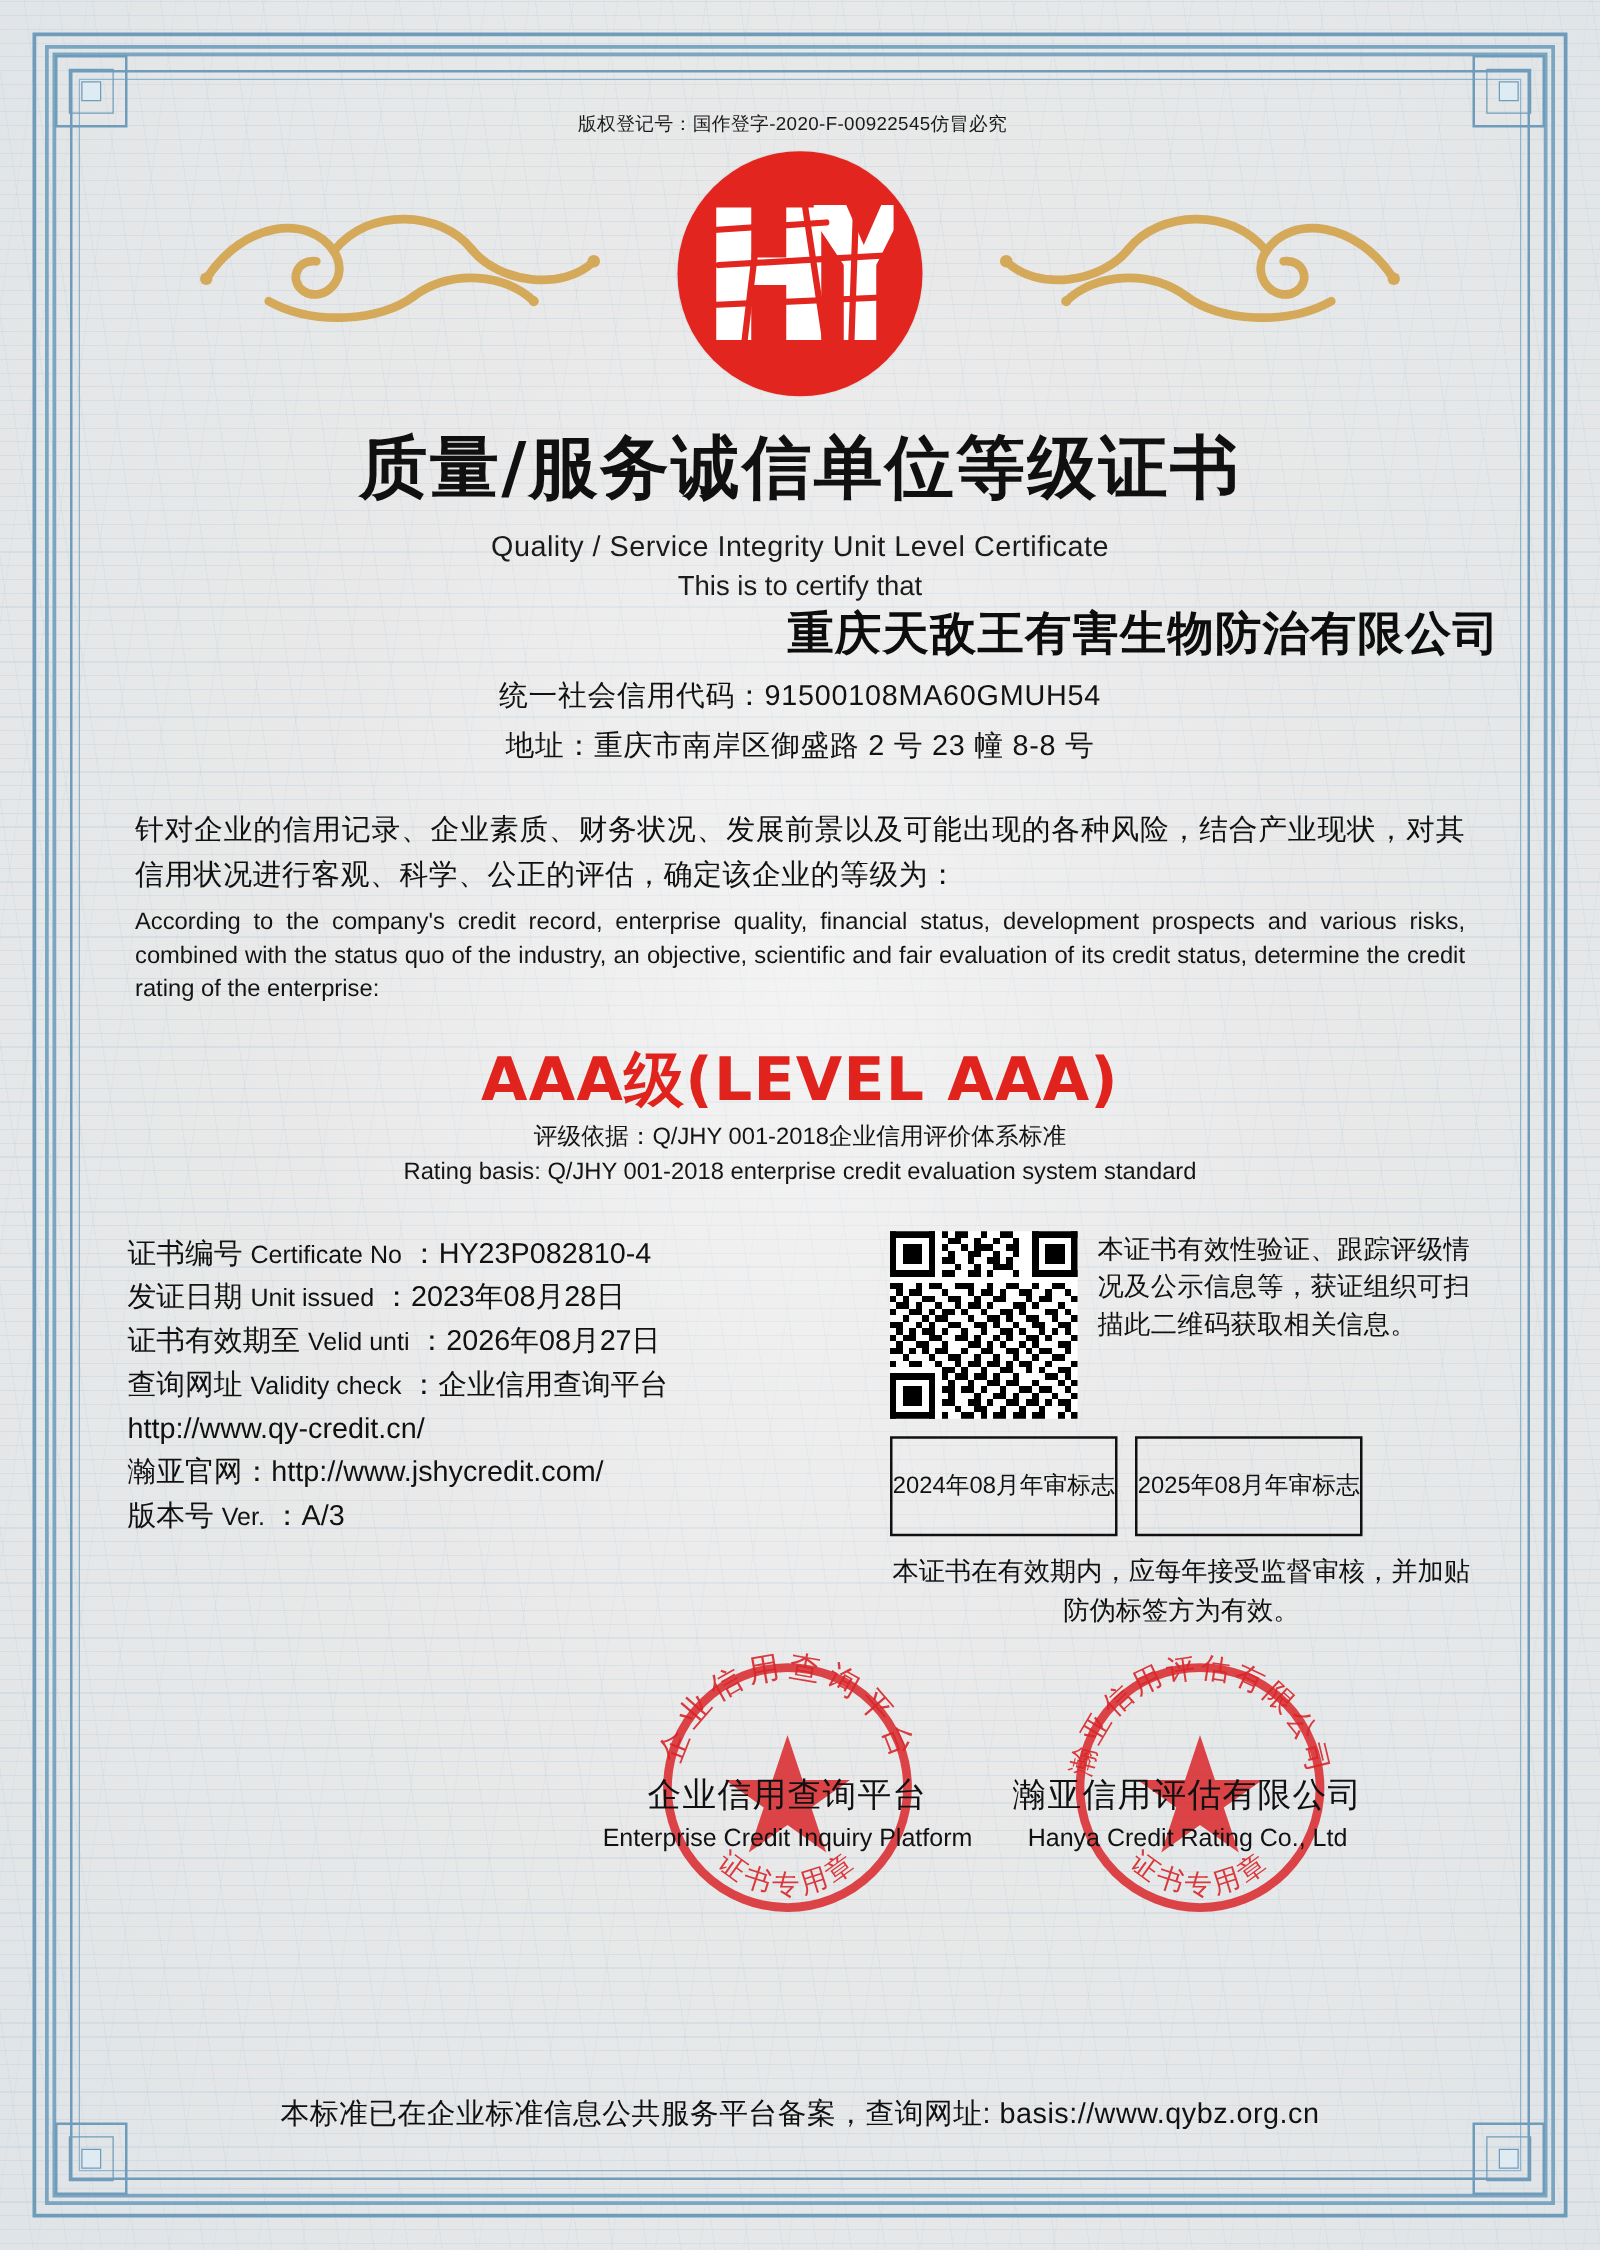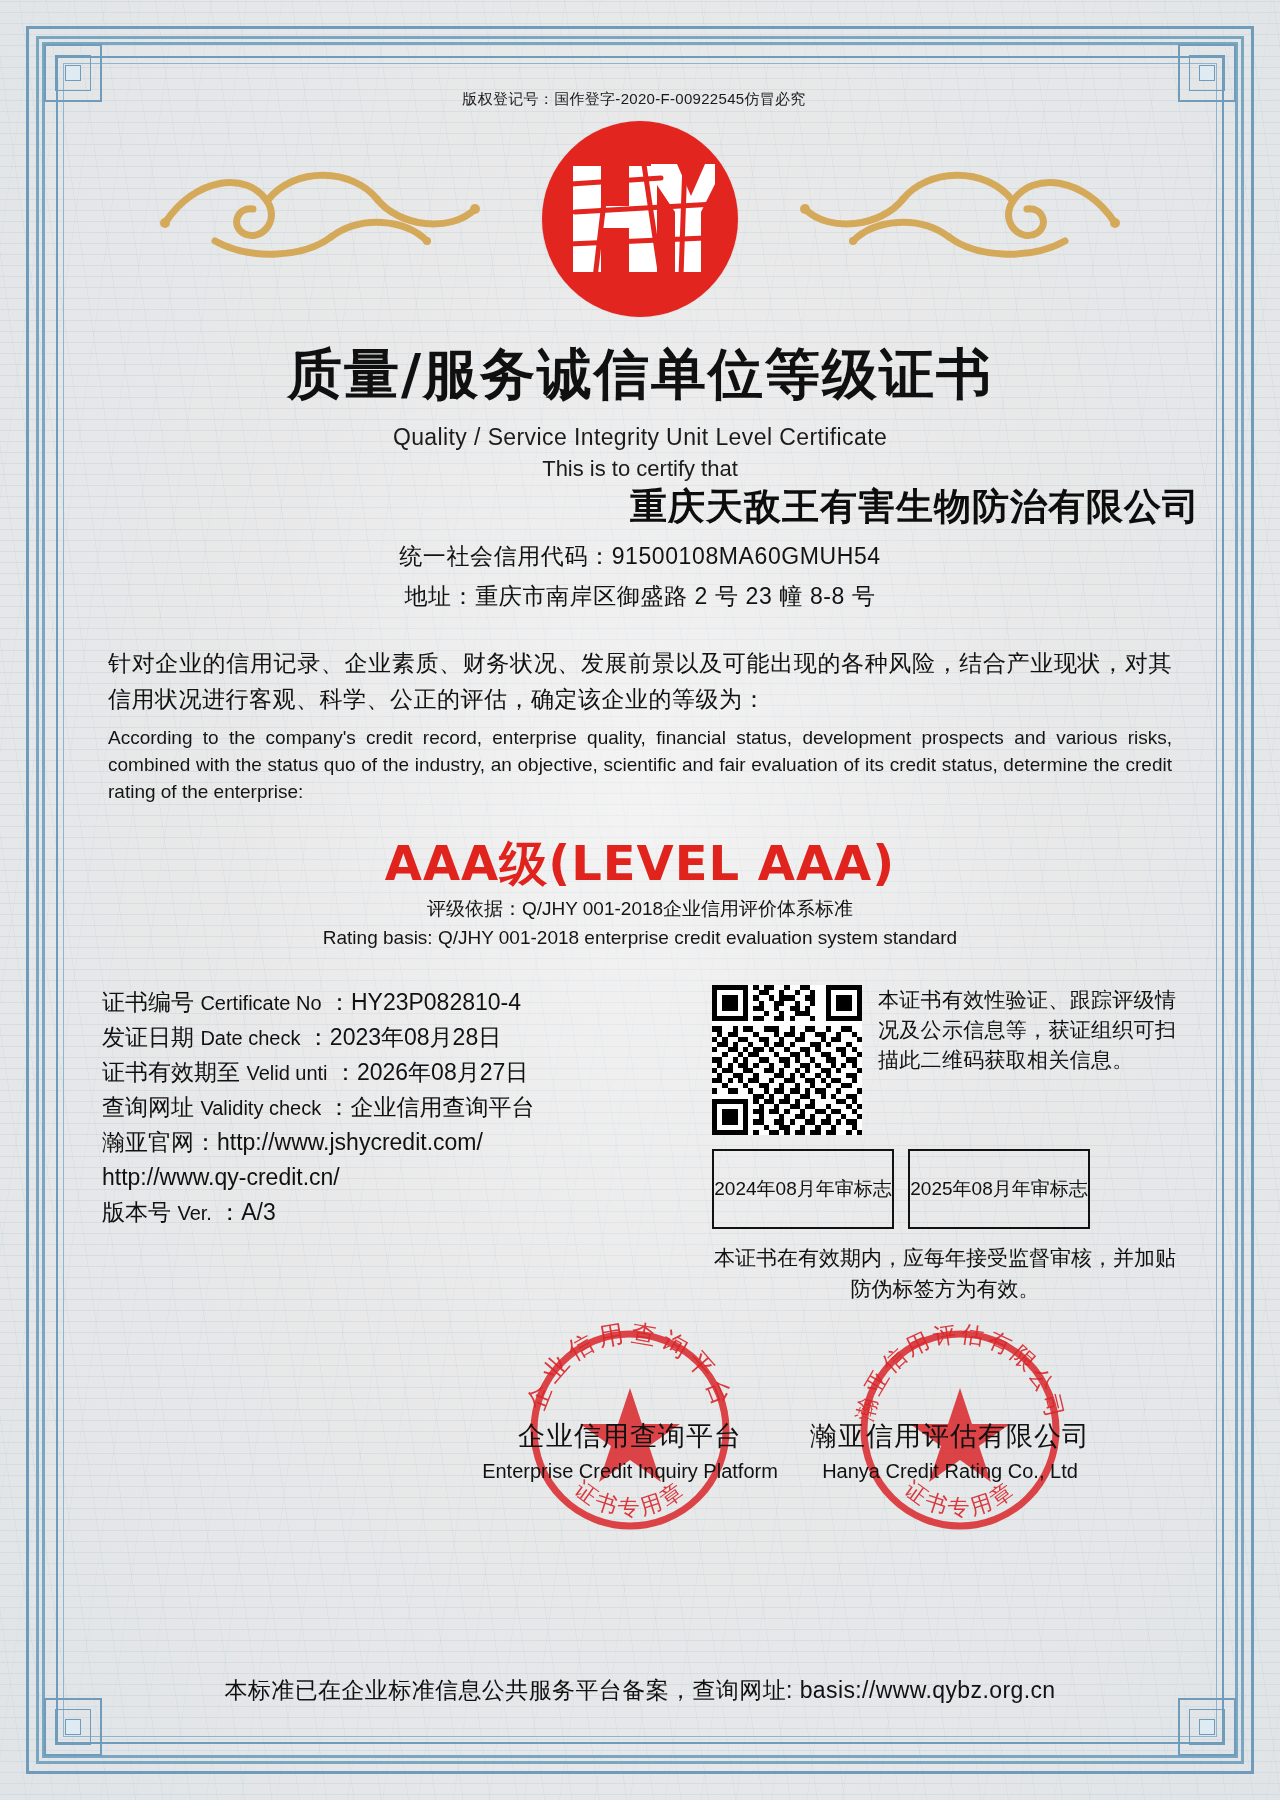--- a/index.html
+++ b/index.html
@@ -441,35 +441,35 @@
     <div class="details-row">
 
       <div class="details-left">
         <div class="kv">
           <span>证书编号</span>
           <span class="label-en">Certificate No</span>
           <span>：HY23P082810-4</span>
         </div>
         <div class="kv">
           <span>发证日期</span>
-          <span class="label-en">Date check</span>
+          <span class="label-en">Unit issued</span>
           <span>：2023年08月28日</span>
         </div>
         <div class="kv">
           <span>证书有效期至</span>
           <span class="label-en">Velid unti</span>
           <span>：2026年08月27日</span>
         </div>
         <div class="kv">
           <span>查询网址</span>
           <span class="label-en">Validity check</span>
           <span>：企业信用查询平台</span>
         </div>
+        <div>http://www.qy-credit.cn/</div>
         <div>瀚亚官网：http://www.jshycredit.com/</div>
-        <div>http://www.qy-credit.cn/</div>
         <div class="kv">
           <span>版本号</span>
           <span class="label-en">Ver.</span>
           <span>：A/3</span>
         </div>
       </div>
 
       <div class="details-right">
         <div class="qr-row">
           <svg class="qr-code" viewBox="0 0 29 29" shape-rendering="crispEdges">

